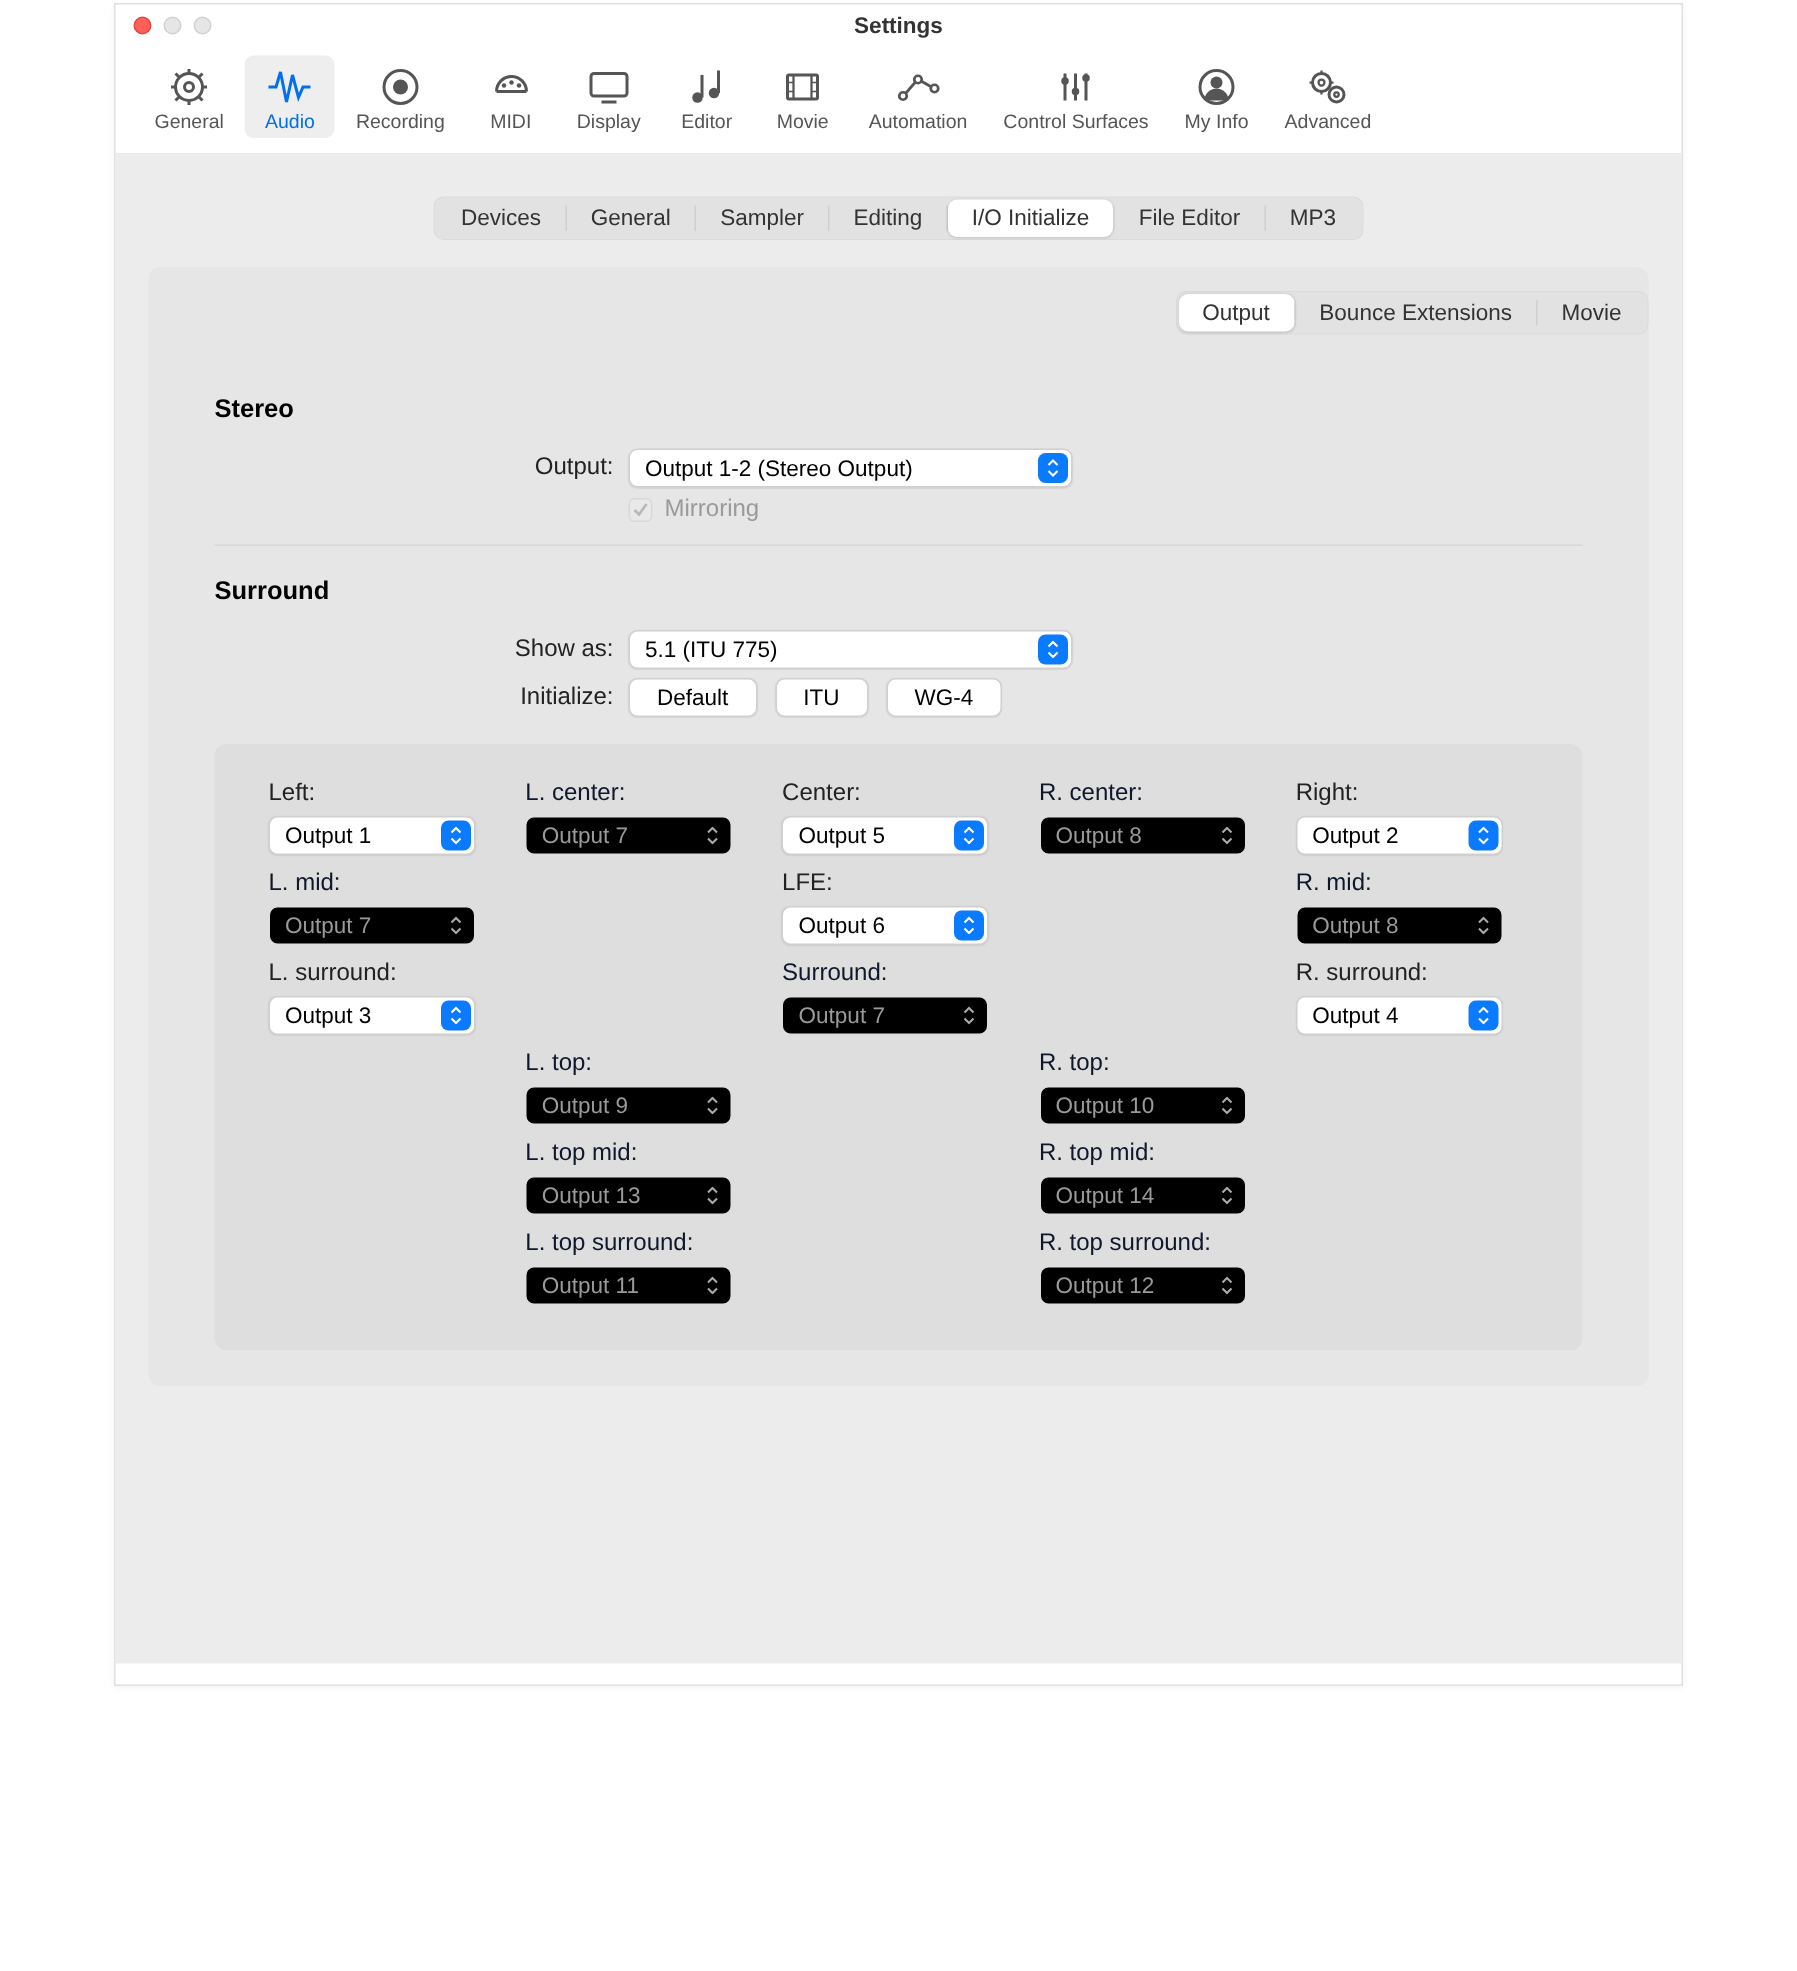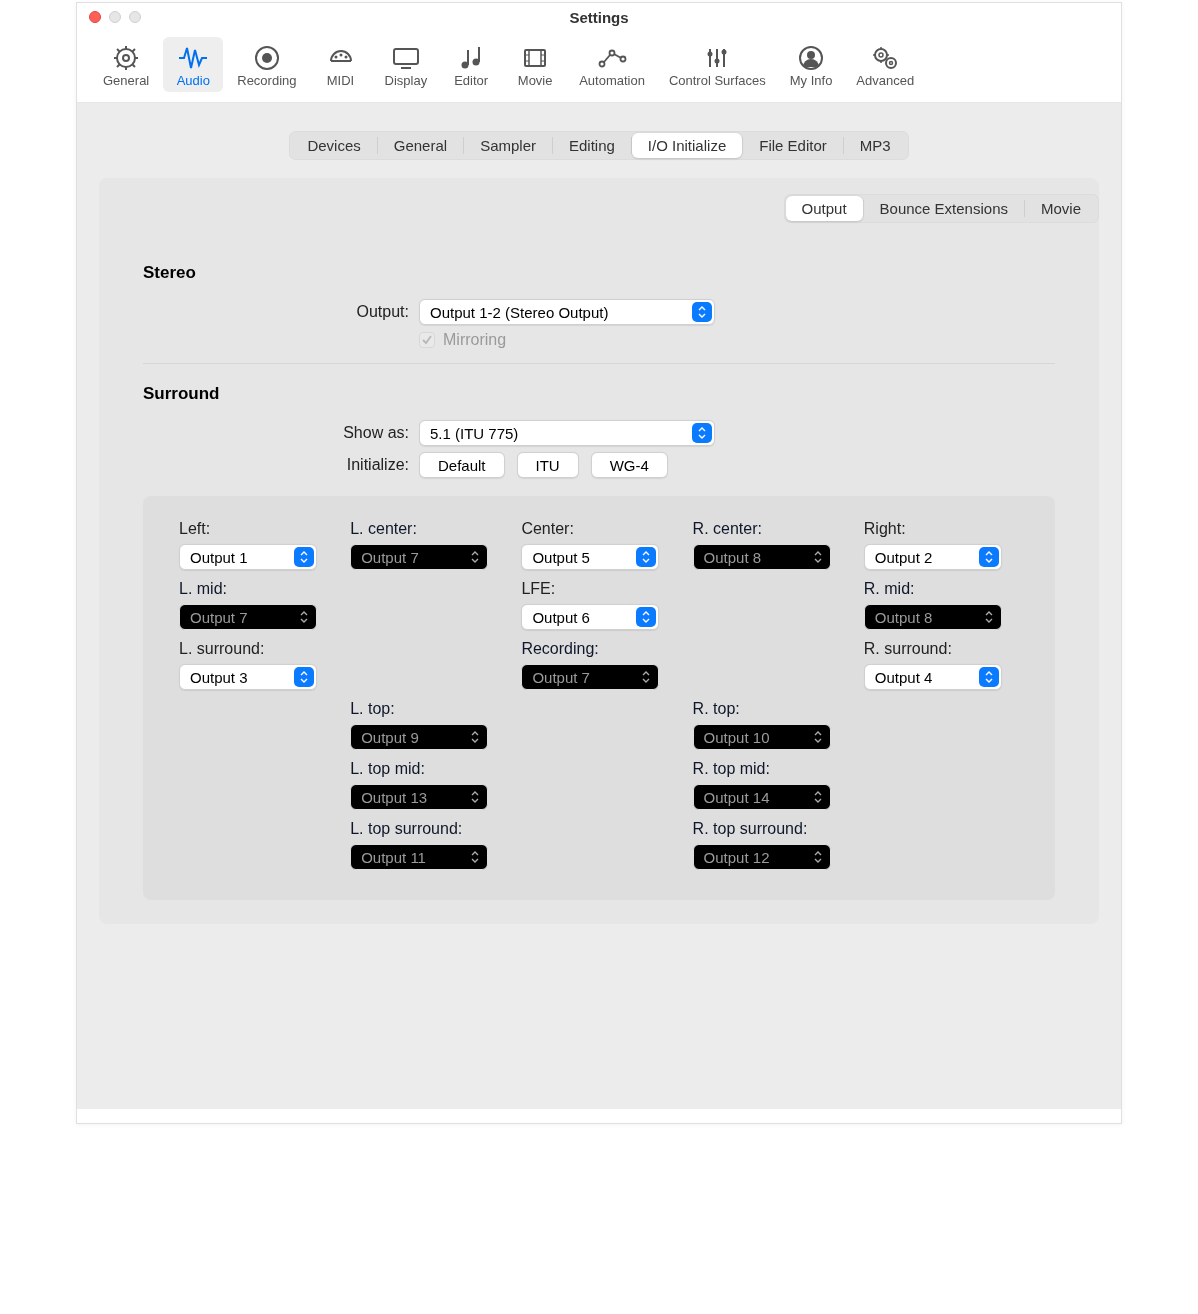--- a/index.html
+++ b/index.html
@@ -460,21 +460,21 @@
               <span class="arrow">
                 <svg width="10" height="12">
                   <path d="M2 4 L5 1 L8 4" stroke="#fff" stroke-width="1.4" fill="none"></path>
                   <path d="M2 8 L5 11 L8 8" stroke="#fff" stroke-width="1.4" fill="none"></path>
                 </svg>
               </span>
             </div>
           </div>
           <div class="empty"></div>
           <div class="cell disabled">
-            <div class="clab">Recording:</div>
+            <div class="clab">Surround:</div>
             <div class="select small disabled">
               <span>Output 7</span>
               <span class="arrow">
                 <svg width="10" height="12">
                   <path d="M2 4 L5 1 L8 4" stroke="#aaa" stroke-width="1.4" fill="none"></path>
                   <path d="M2 8 L5 11 L8 8" stroke="#aaa" stroke-width="1.4" fill="none"></path>
                 </svg>
               </span>
             </div>
           </div>

